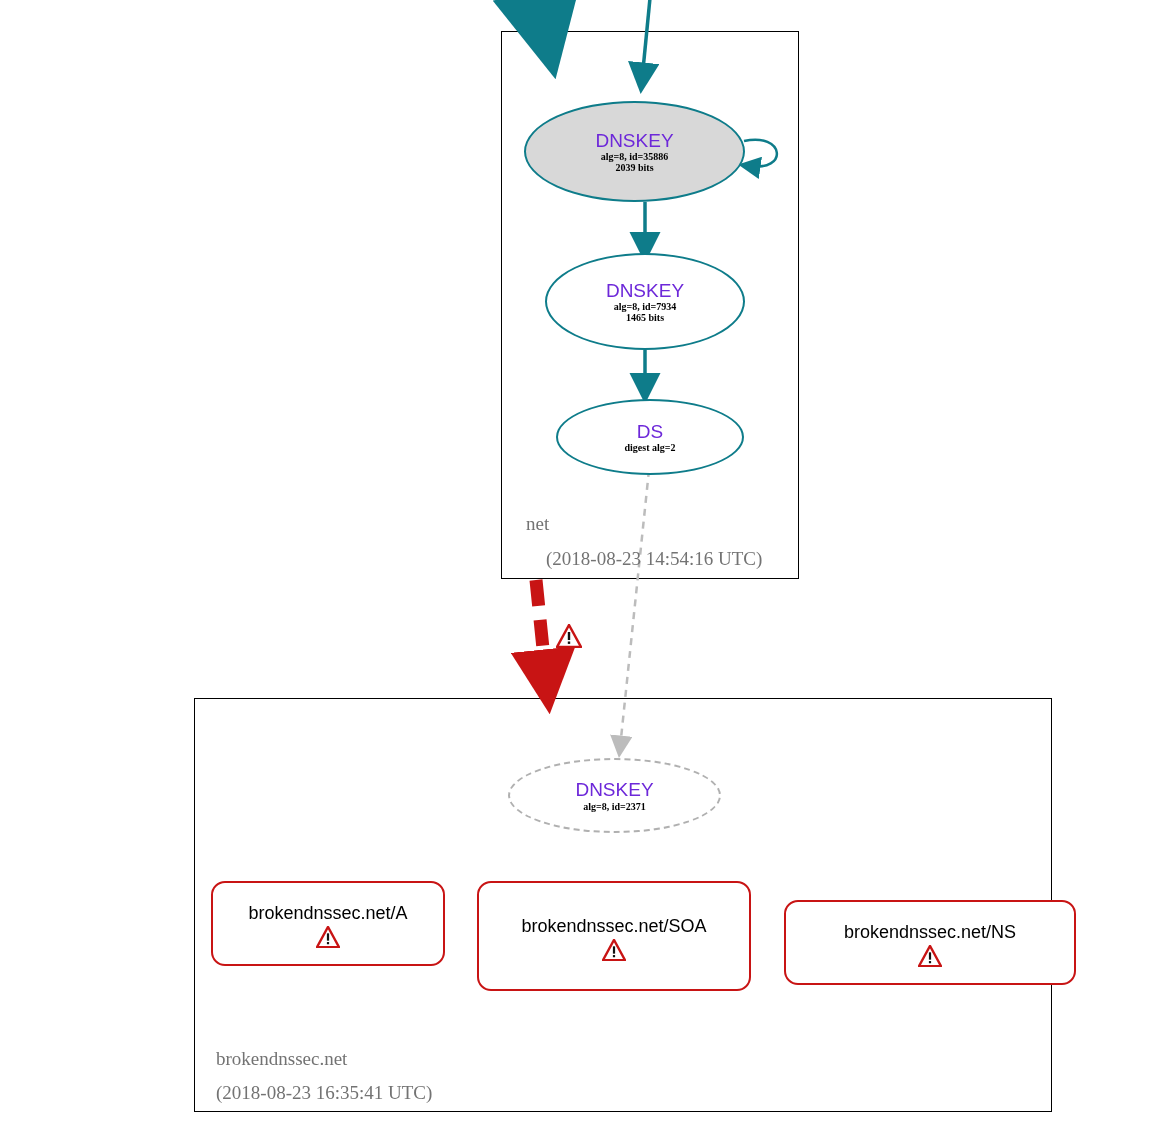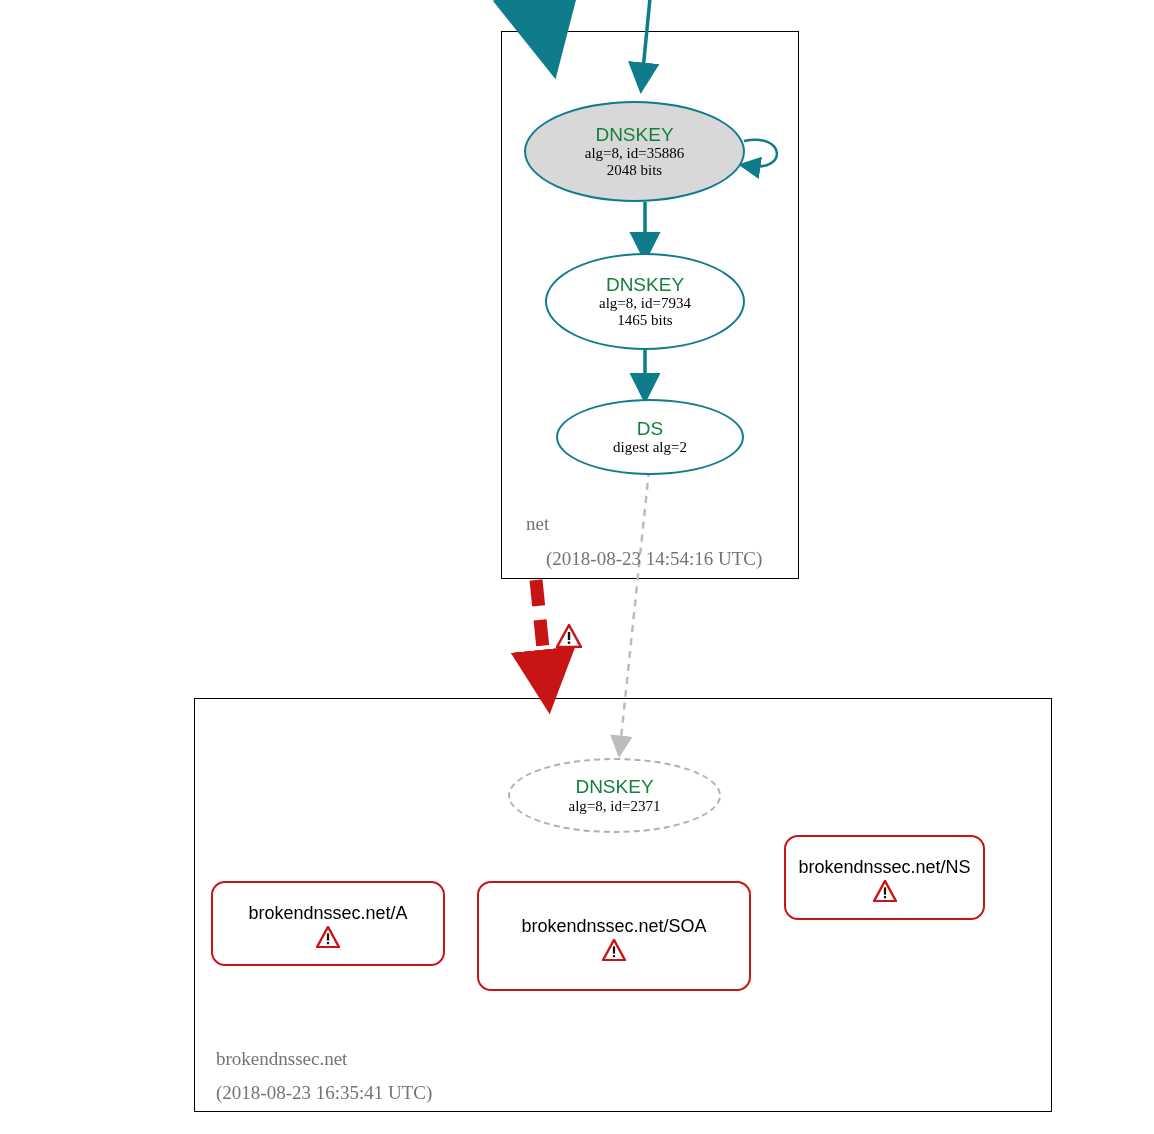--- a/index.html
+++ b/index.html
@@ -59,26 +59,27 @@
     border: 2.5px solid #0e7c8a;
     background: #ffffff;
   }
   .oval-bogus {
     border: 2px dashed #b0b0b0;
     background: #ffffff;
   }
   .node-title {
     font-family: "Liberation Sans", sans-serif;
     font-size: 19px;
-    color: #15803d;
+    color: #6d28d9;
   }
   .node-sub {
     font-family: "Liberation Serif", serif;
-    font-size: 15px;
+    font-size: 10px;
     color: #000000;
+    font-weight: bold;
   }
   .rrset {
     position: absolute;
     box-sizing: border-box;
     border: 2.5px solid #c81414;
     border-radius: 14px;
     background: #ffffff;
     display: flex;
     flex-direction: column;
     align-items: center;
@@ -138,21 +139,21 @@
     <path d="M645,350 L645,390" stroke="#0e7c8a" stroke-width="3.5" fill="none" marker-end="url(#arrow-teal-small)"></path>
 
     <path d="M649,470 L620,748" stroke="#bcbcbc" stroke-width="2.5" fill="none" stroke-dasharray="7,6" marker-end="url(#arrow-gray)"></path>
 
     <path d="M536,580 L546,678" stroke="#c81414" stroke-width="13" fill="none" stroke-dasharray="26,14" marker-end="url(#arrow-red)"></path>
   </svg>
 
   <div class="node oval oval-secure" style="left:524px; top:101px; width:221px; height:101px;">
     <div class="node-title">DNSKEY</div>
     <div class="node-sub">alg=8, id=35886</div>
-    <div class="node-sub">2048 bits</div>
+    <div class="node-sub">2039 bits</div>
   </div>
 
   <div class="node oval oval-secure-plain" style="left:545px; top:253px; width:200px; height:97px;">
     <div class="node-title">DNSKEY</div>
     <div class="node-sub">alg=8, id=7934</div>
     <div class="node-sub">1465 bits</div>
   </div>
 
   <div class="node oval oval-secure-plain" style="left:556px; top:399px; width:188px; height:76px;">
     <div class="node-title">DS</div>
@@ -190,21 +191,21 @@
     <div class="rrset-label">brokendnssec.net/SOA</div>
     <div class="warn-inline">
       <svg viewBox="0 0 26 24" width="24" height="22">
         <path d="M13,1 L25,23 L1,23 Z" fill="#ffffff" stroke="#c81414" stroke-width="2.5" stroke-linejoin="round"></path>
         <rect x="11.8" y="8" width="2.4" height="8" fill="#111111"></rect>
         <rect x="11.8" y="17.5" width="2.4" height="2.4" fill="#111111"></rect>
       </svg>
     </div>
   </div>
 
-  <div class="rrset" style="left:784px; top:835px; width:201px; height:85px;">
+  <div class="rrset" style="left:784px; top:900px; width:292px; height:85px;">
     <div class="rrset-label">brokendnssec.net/NS</div>
     <div class="warn-inline">
       <svg viewBox="0 0 26 24" width="24" height="22">
         <path d="M13,1 L25,23 L1,23 Z" fill="#ffffff" stroke="#c81414" stroke-width="2.5" stroke-linejoin="round"></path>
         <rect x="11.8" y="8" width="2.4" height="8" fill="#111111"></rect>
         <rect x="11.8" y="17.5" width="2.4" height="2.4" fill="#111111"></rect>
       </svg>
     </div>
   </div>
 

